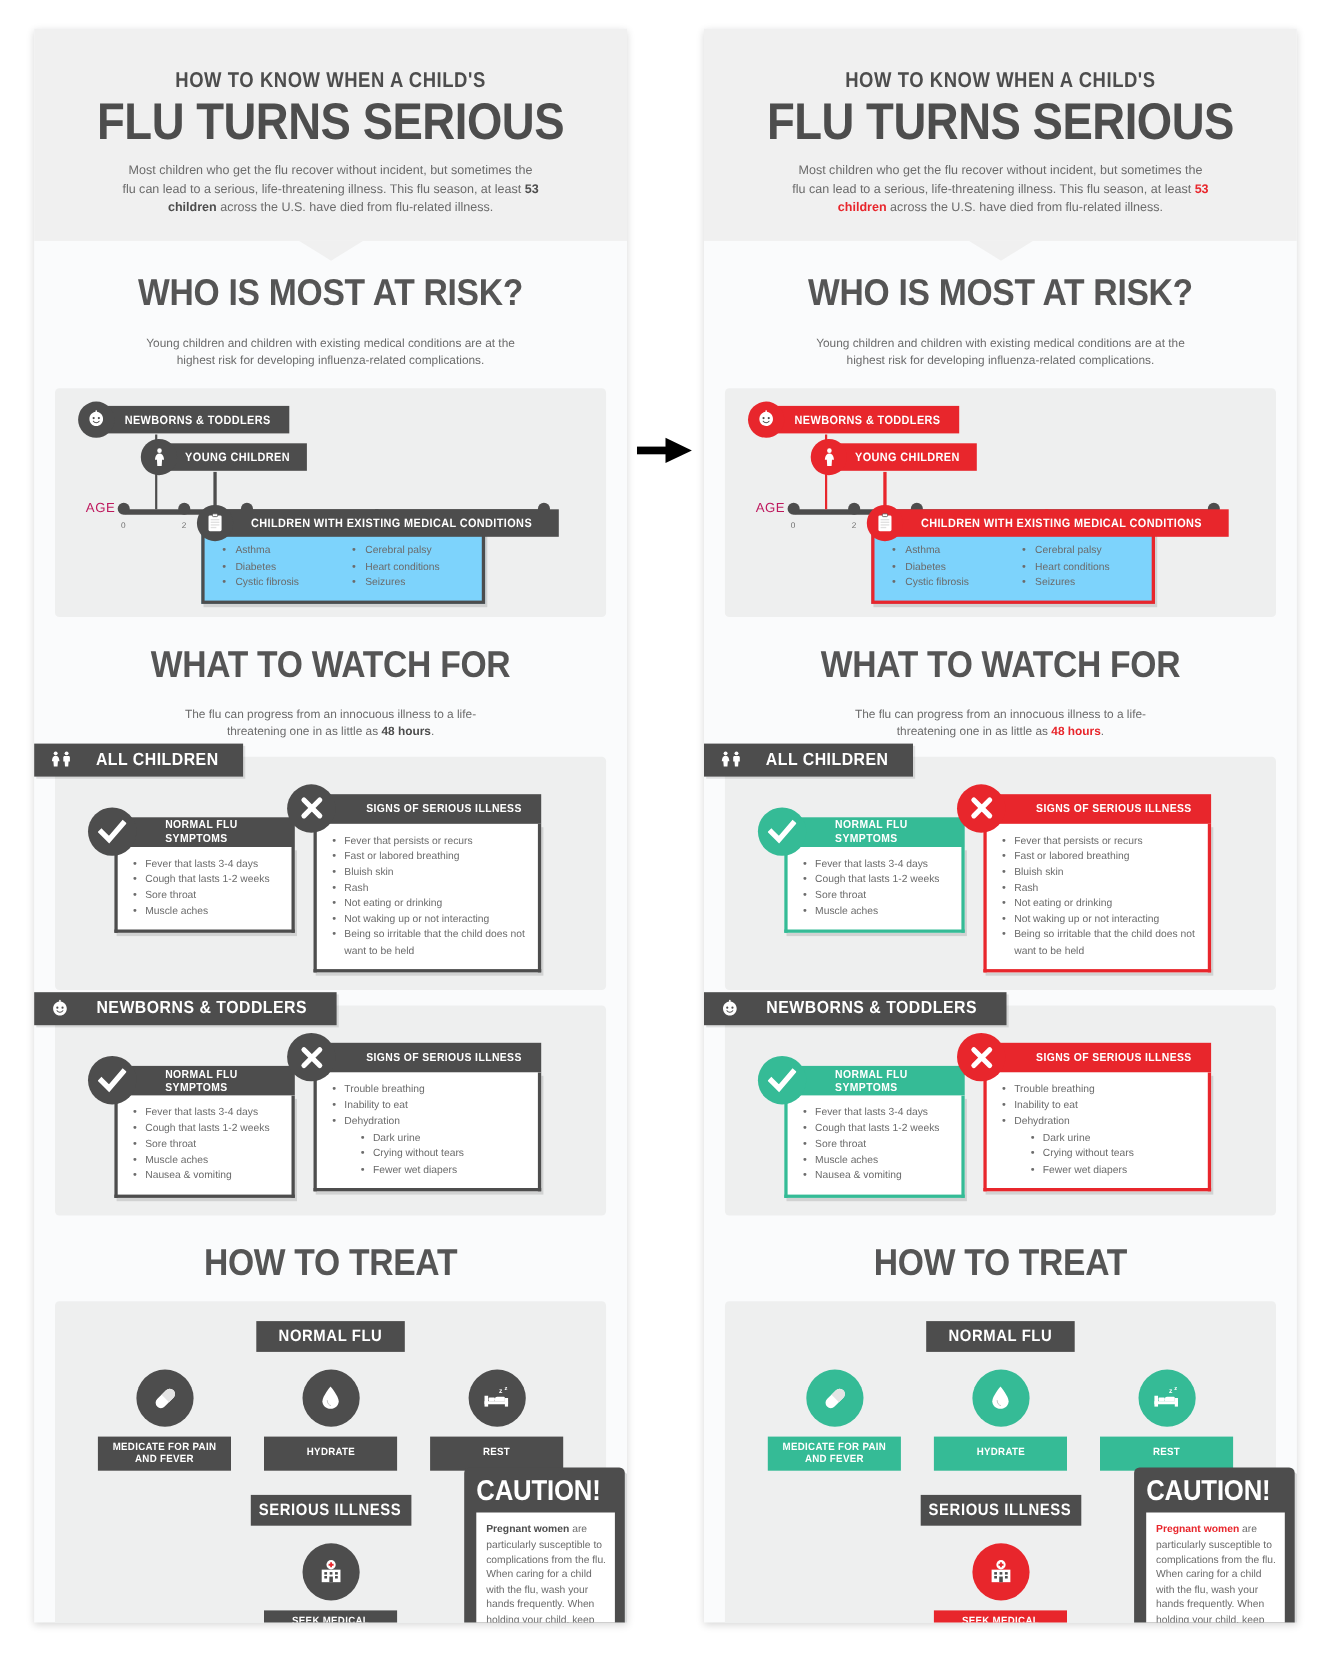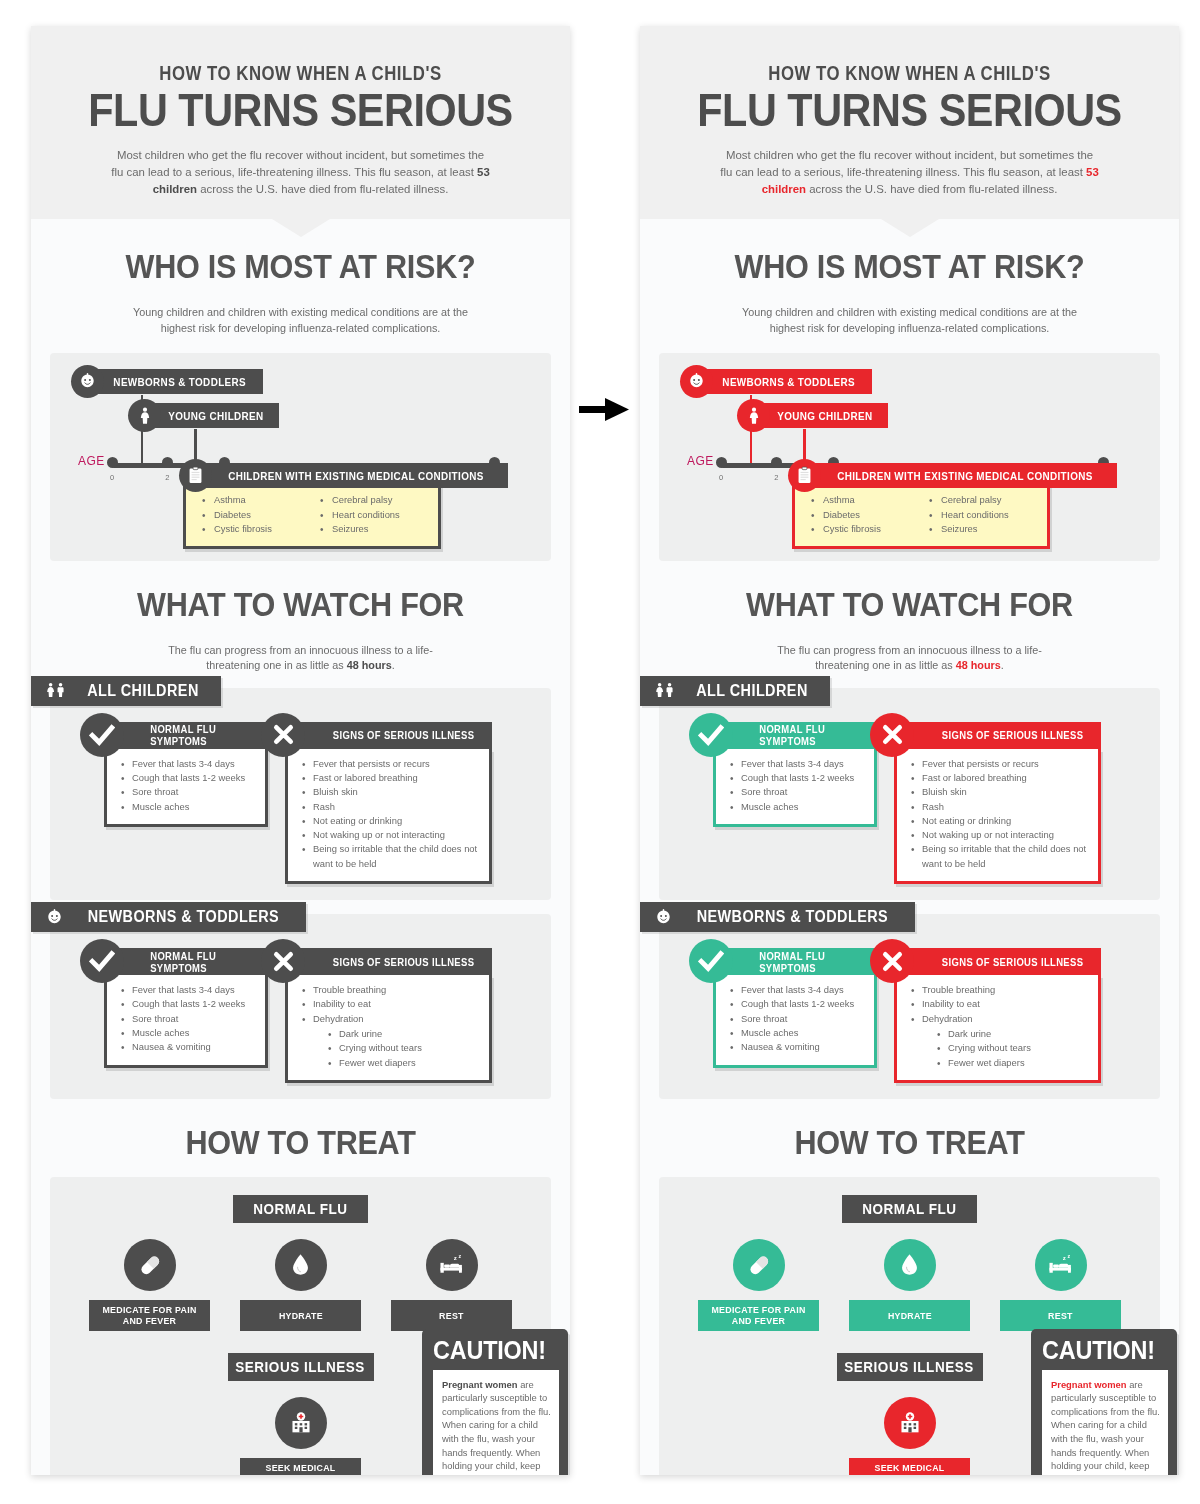--- a/index.html
+++ b/index.html
@@ -102,21 +102,21 @@
   }
   .pin-bar span {
     font-family:"Liberation Sans Narrow","Liberation Sans",sans-serif;
     font-weight:700; font-size:11px; color:#fff; letter-spacing:0.4px;
     transform:scaleX(0.9); white-space:nowrap; text-transform:uppercase;
   }
   .panel.right .pin-circle, .panel.right .pin-bar { background:#e8262c; }
 
   .cond-box {
     position:absolute; left:133px; top:128px; width:258px;
-    border:3px solid #4d4d4d; background:#fef9c3; padding:9px 0 9px 0;
+    border:3px solid #4d4d4d; background:#7dd3fc; padding:9px 0 9px 0;
     box-shadow:2px 3px 0 rgba(0,0,0,0.12);
   }
   .panel.right .cond-box { border-color:#e8262c; }
   .cond-cols { display:flex; padding-left:16px; }
   .cond-cols ul { list-style:none; flex:1; }
   .cond-cols li {
     font-size:9.4px; color:#6b6b6b; line-height:1.55; position:relative; padding-left:12px;
   }
   .cond-cols li:before {
     content:"•"; position:absolute; left:0; color:#6b6b6b; font-size:10px;
@@ -134,21 +134,21 @@
     text-align:center;
   }
   .group-tab .lbl {
     font-family:"Liberation Sans Narrow","Liberation Sans",sans-serif;
     font-weight:700; font-size:16px; color:#fff; letter-spacing:0.5px;
     transform:scaleX(0.9); margin-left:12px; text-transform:uppercase;
   }
 
   .sym-row { display:flex; gap:17px; padding:0 20px 0 54px; align-items:flex-start; }
   .sym-box { position:relative; }
-  .sym-box.a { width:164px; }
+  .sym-box.a { width:164px;margin-top:21px; }
   .sym-box.b { width:207px; }
   .sym-head {
     height:27px; background:#4d4d4d; display:flex; align-items:center;
     padding-left:40px;
   }
   .sym-head span {
     font-family:"Liberation Sans Narrow","Liberation Sans",sans-serif;
     font-weight:700; font-size:10.5px; color:#fff; letter-spacing:0.4px;
     transform:scaleX(0.9); text-transform:uppercase;
   }

